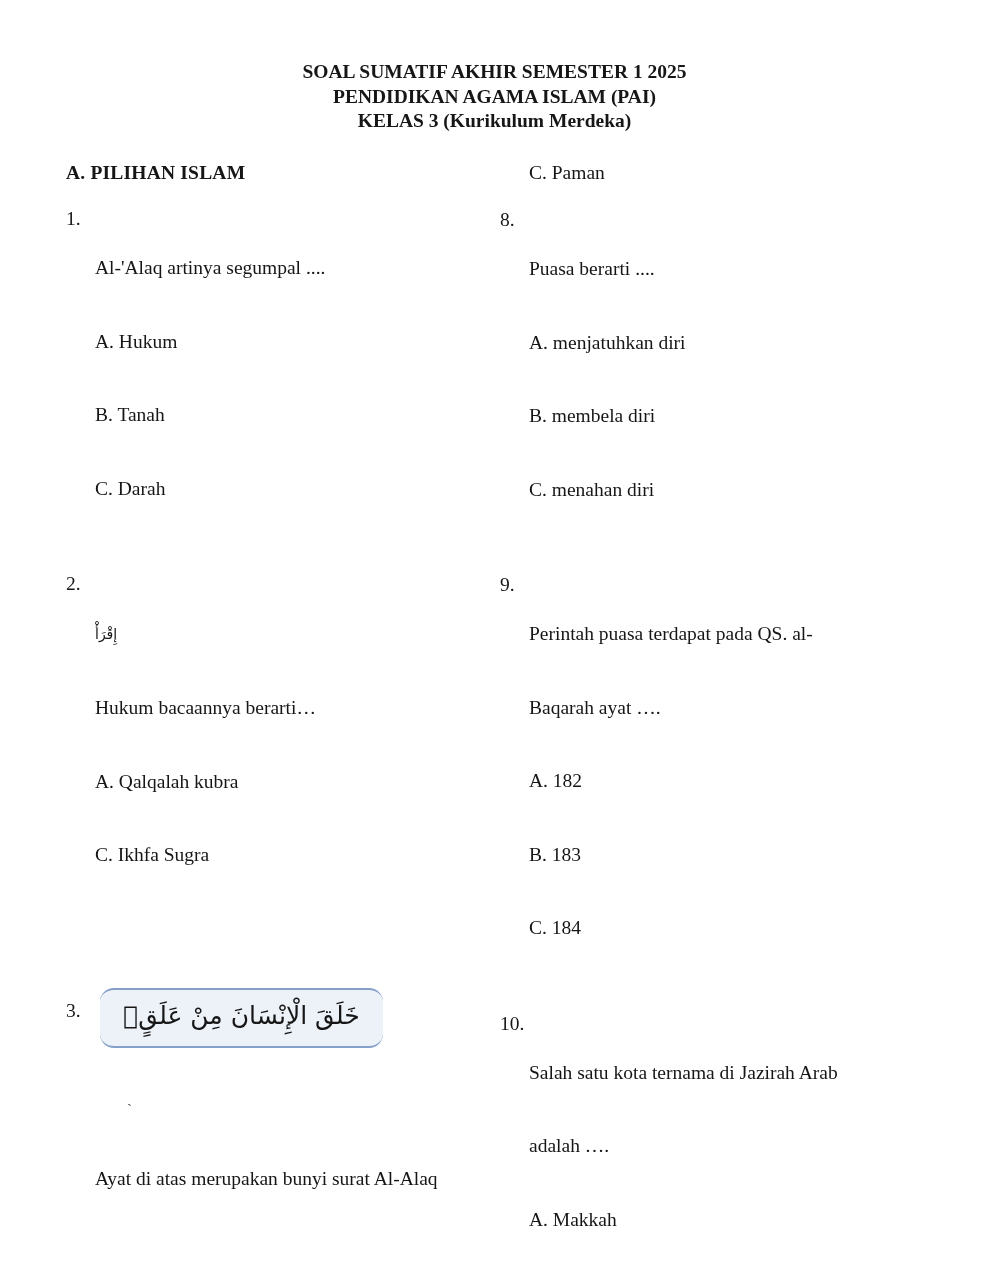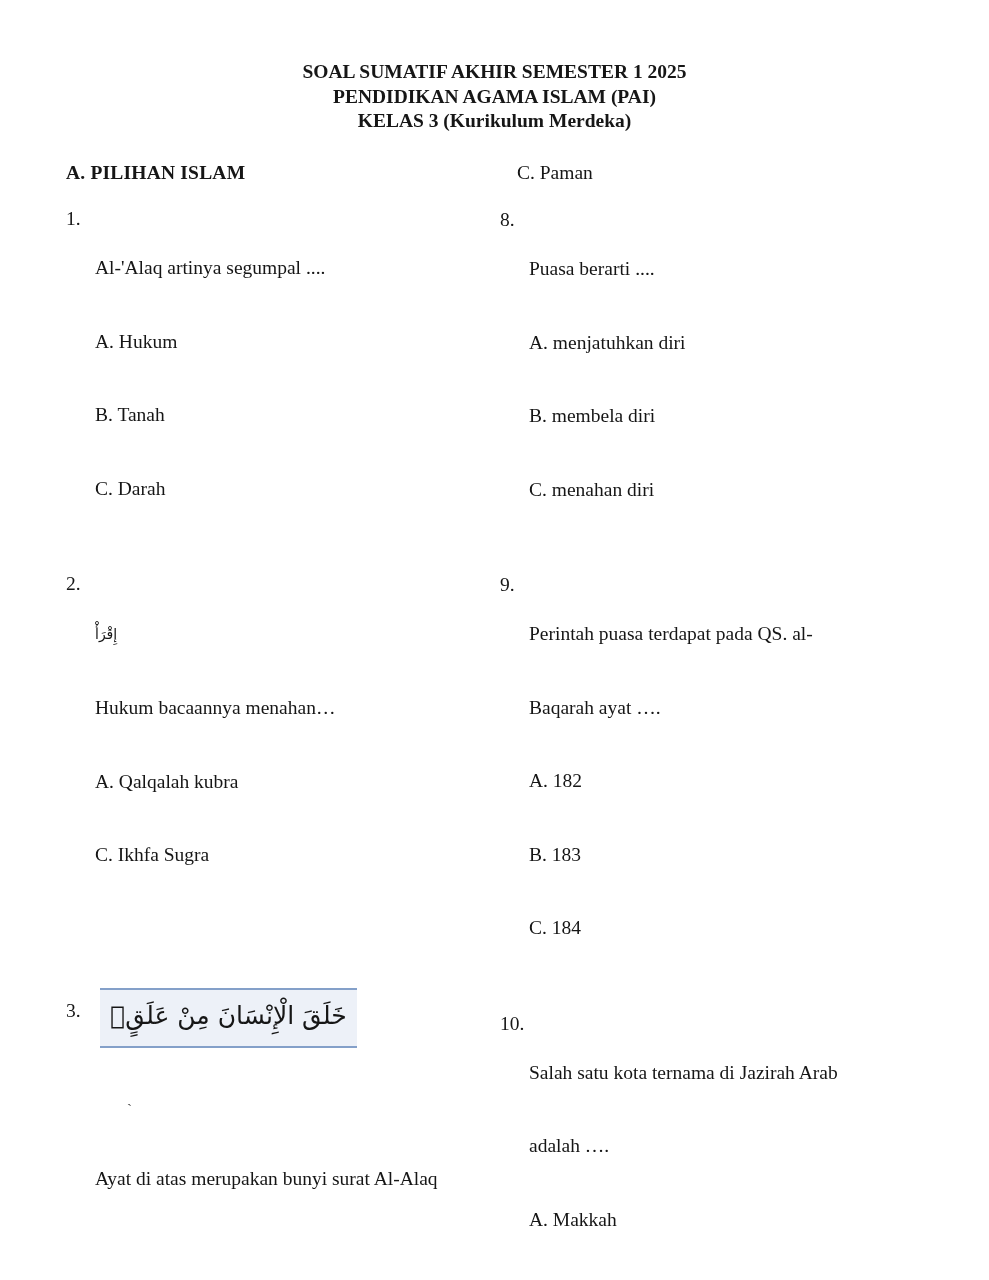--- a/index.html
+++ b/index.html
@@ -1,15 +1,15 @@
 <!DOCTYPE html>
 <html><head>
 <meta charset="utf-8">
 <style>
-  * { margin: 0; padding: 0; box-sizing: border-box; }
+  * { margin: 0; padding: 0; box-sizing: border-box; border-radius: 14px; }
   html, body { background: #ffffff; }
   .page {
     position: relative;
     width: 989px;
     height: 1280px;
     margin: 0 auto;
     background: #ffffff;
     color: #161616;
     font-family: "Liberation Serif", "DejaVu Serif", serif;
     font-size: 19.5px;
@@ -31,33 +31,33 @@
   .col-right { width: 445px; flex-shrink: 0; }
   .section-heading {
     font-weight: bold;
     margin-bottom: 22px;
     letter-spacing: 0.2px;
   }
   .q { display: flex; margin-bottom: 22px; }
   .q-num { width: 29px; flex-shrink: 0; }
   .q-body { flex: 1; white-space: pre-wrap; }
   .option { white-space: pre-wrap; }
-  .orphan-option { margin-left: 17px; margin-bottom: 23px; }
+  .orphan-option { margin-left: 29px; margin-bottom: 23px; }
   .arabic {
     font-family: "DejaVu Sans", sans-serif;
     direction: rtl;
     unicode-bidi: isolate;
   }
   .arabic-inline {
     display: inline-block;
     font-size: 14px;
     line-height: 26px;
   }
   .verse-box {
-    width: 257px;
+    width: 283px;
     height: 60px;
     margin-left: 5px;
     background: #edf1f8;
     border-top: 2px solid #84a0c9;
     border-bottom: 2px solid #84a0c9;
     display: flex;
     align-items: center;
     justify-content: center;
   }
   .verse-box .arabic {
@@ -97,21 +97,21 @@
           <div class="option">A. Hukum</div>
           <div class="option">B. Tanah</div>
           <div class="option">C. Darah</div>
         </div>
       </div>
 
       <div class="q">
         <div class="q-num">2.</div>
         <div class="q-body">
           <div><span class="arabic arabic-inline">إِقْرَأْ</span></div>
-          <div>Hukum bacaannya menahan…</div>
+          <div>Hukum bacaannya berarti…</div>
           <div class="option">A. Qalqalah kubra</div>
           <div class="option">C. Ikhfa Sugra</div>
         </div>
       </div>
 
       <div class="q">
         <div class="q-num q3-num">3.</div>
         <div class="q-body">
           <div class="verse-box">
             <span class="arabic">خَلَقَ الْإِنْسَانَ مِنْ عَلَقٍۚ</span>

